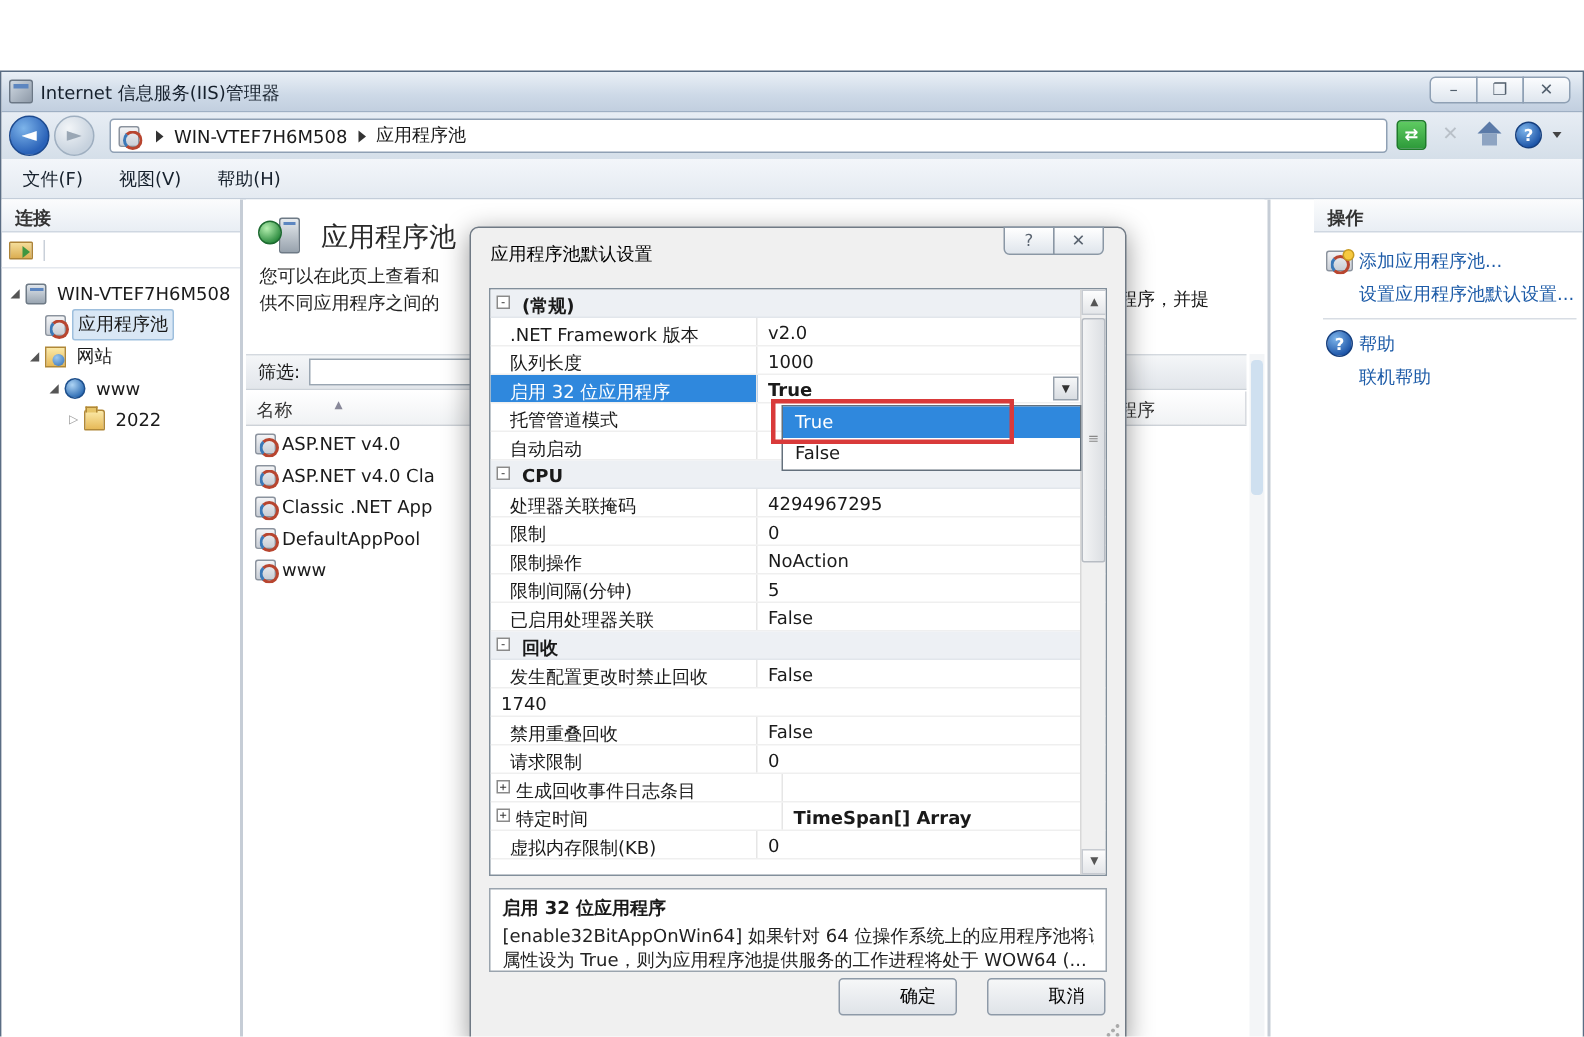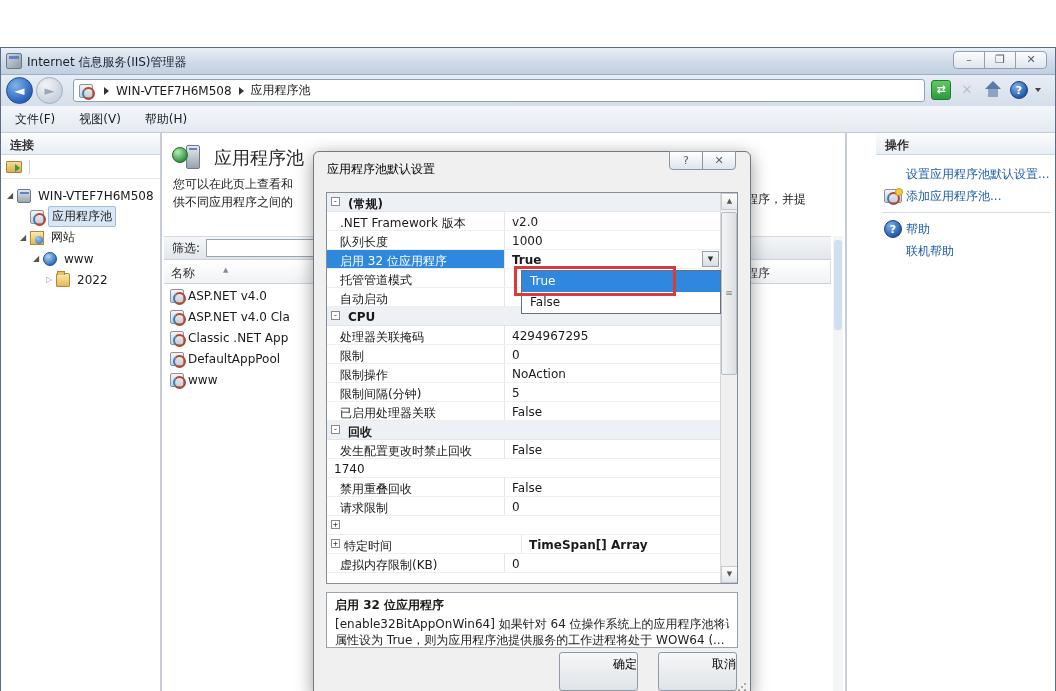--- a/index.html
+++ b/index.html
@@ -138,22 +138,22 @@
   .dropdown { position:absolute; left:207px; top:118px; width:200px; height:44px; background:#fff;
     border:1px solid #64707c; z-index:12; }
   .dd-opt { height:21px; padding:3px 0 0 8px; }
   .dd-opt.hl { background:#2f88dd; color:#fff; }
   .annotation-box { position:absolute; left:200px; top:114px; width:162px; height:30px;
     border:3px solid #d93a3a; z-index:14; pointer-events:none; }
 
   .desc-box { position:absolute; left:12px; top:440px; width:412px; height:56px; background:#fff; border:1px solid #9aa4ae; padding:4px 8px; }
   .desc-title { font-weight:bold; margin-bottom:2px; }
   .desc-text { line-height:16px; color:#222; white-space:nowrap; overflow:hidden; }
-  .dlg-ok, .dlg-cancel { position:absolute; top:500px; width:79px; height:39px; background:linear-gradient(#f6f7f8,#dfe3e8);
-    border:1px solid #8e9aa8; border-radius:3px; text-align:right; line-height:23px; color:#000; }
+  .dlg-ok, .dlg-cancel { position:absolute; top:500px; width:79px; height:25px; background:linear-gradient(#f6f7f8,#dfe3e8);
+    border:1px solid #8e9aa8; border-radius:3px; text-align:left; line-height:23px; color:#000;padding-left:40px; }
   .dlg-ok { left:245px; } .dlg-cancel { left:344px; }
   .resize-grip { position:absolute; right:3px; bottom:3px; width:10px; height:10px;
     background:
       radial-gradient(circle at 8px 2px,#aaa 1px,transparent 1.5px),
       radial-gradient(circle at 8px 8px,#aaa 1px,transparent 1.5px),
       radial-gradient(circle at 2px 8px,#aaa 1px,transparent 1.5px),
       radial-gradient(circle at 5px 5px,#aaa 1px,transparent 1.5px); }
 
   .frag { position:absolute; z-index:1; white-space:nowrap; }
 </style>
@@ -288,26 +288,26 @@
     </div>
     <div class="v-scroll-center">
       <div class="thumb"></div>
     </div>
   </div>
 
   <div id="right-pane">
     <div class="pane-header">操作</div>
     <div id="actions-list" style="padding-top:8px;">
         <div class="action-link">
+          <span class="icon14 i-apppool i-star spacer"></span>
+          <span>添加应用程序池...</span>
+        </div>
+        <div class="action-link">
           <span class="spacer"></span>
           <span>设置应用程序池默认设置...</span>
-        </div>
-        <div class="action-link">
-          <span class="icon14 i-apppool i-star spacer"></span>
-          <span>添加应用程序池...</span>
         </div>
         <div class="action-sep"></div>
         <div class="action-link">
           <span class="icon-help-round spacer" style="width: 18px;">?</span>
           <span>帮助</span>
         </div>
         <div class="action-link">
           <span class="spacer"></span>
           <span>联机帮助</span>
         </div>
@@ -389,20 +389,21 @@
           <div class="g-row">
             <span class="g-label">禁用重叠回收</span>
             <span class="g-value">False</span>
           </div>
           <div class="g-row">
             <span class="g-label">请求限制</span>
             <span class="g-value">0</span>
           </div>
           <div class="g-row has-pm">
             <span class="pm-box">+</span>
+            <span class="g-label">生成回收事件日志条目</span>
             <span class="g-value"></span>
           </div>
           <div class="g-row has-pm">
             <span class="pm-box">+</span>
             <span class="g-label">特定时间</span>
             <span class="g-value" style="font-weight: bold;">TimeSpan[] Array</span>
           </div>
           <div class="g-row">
             <span class="g-label">虚拟内存限制(KB)</span>
             <span class="g-value">0</span>

